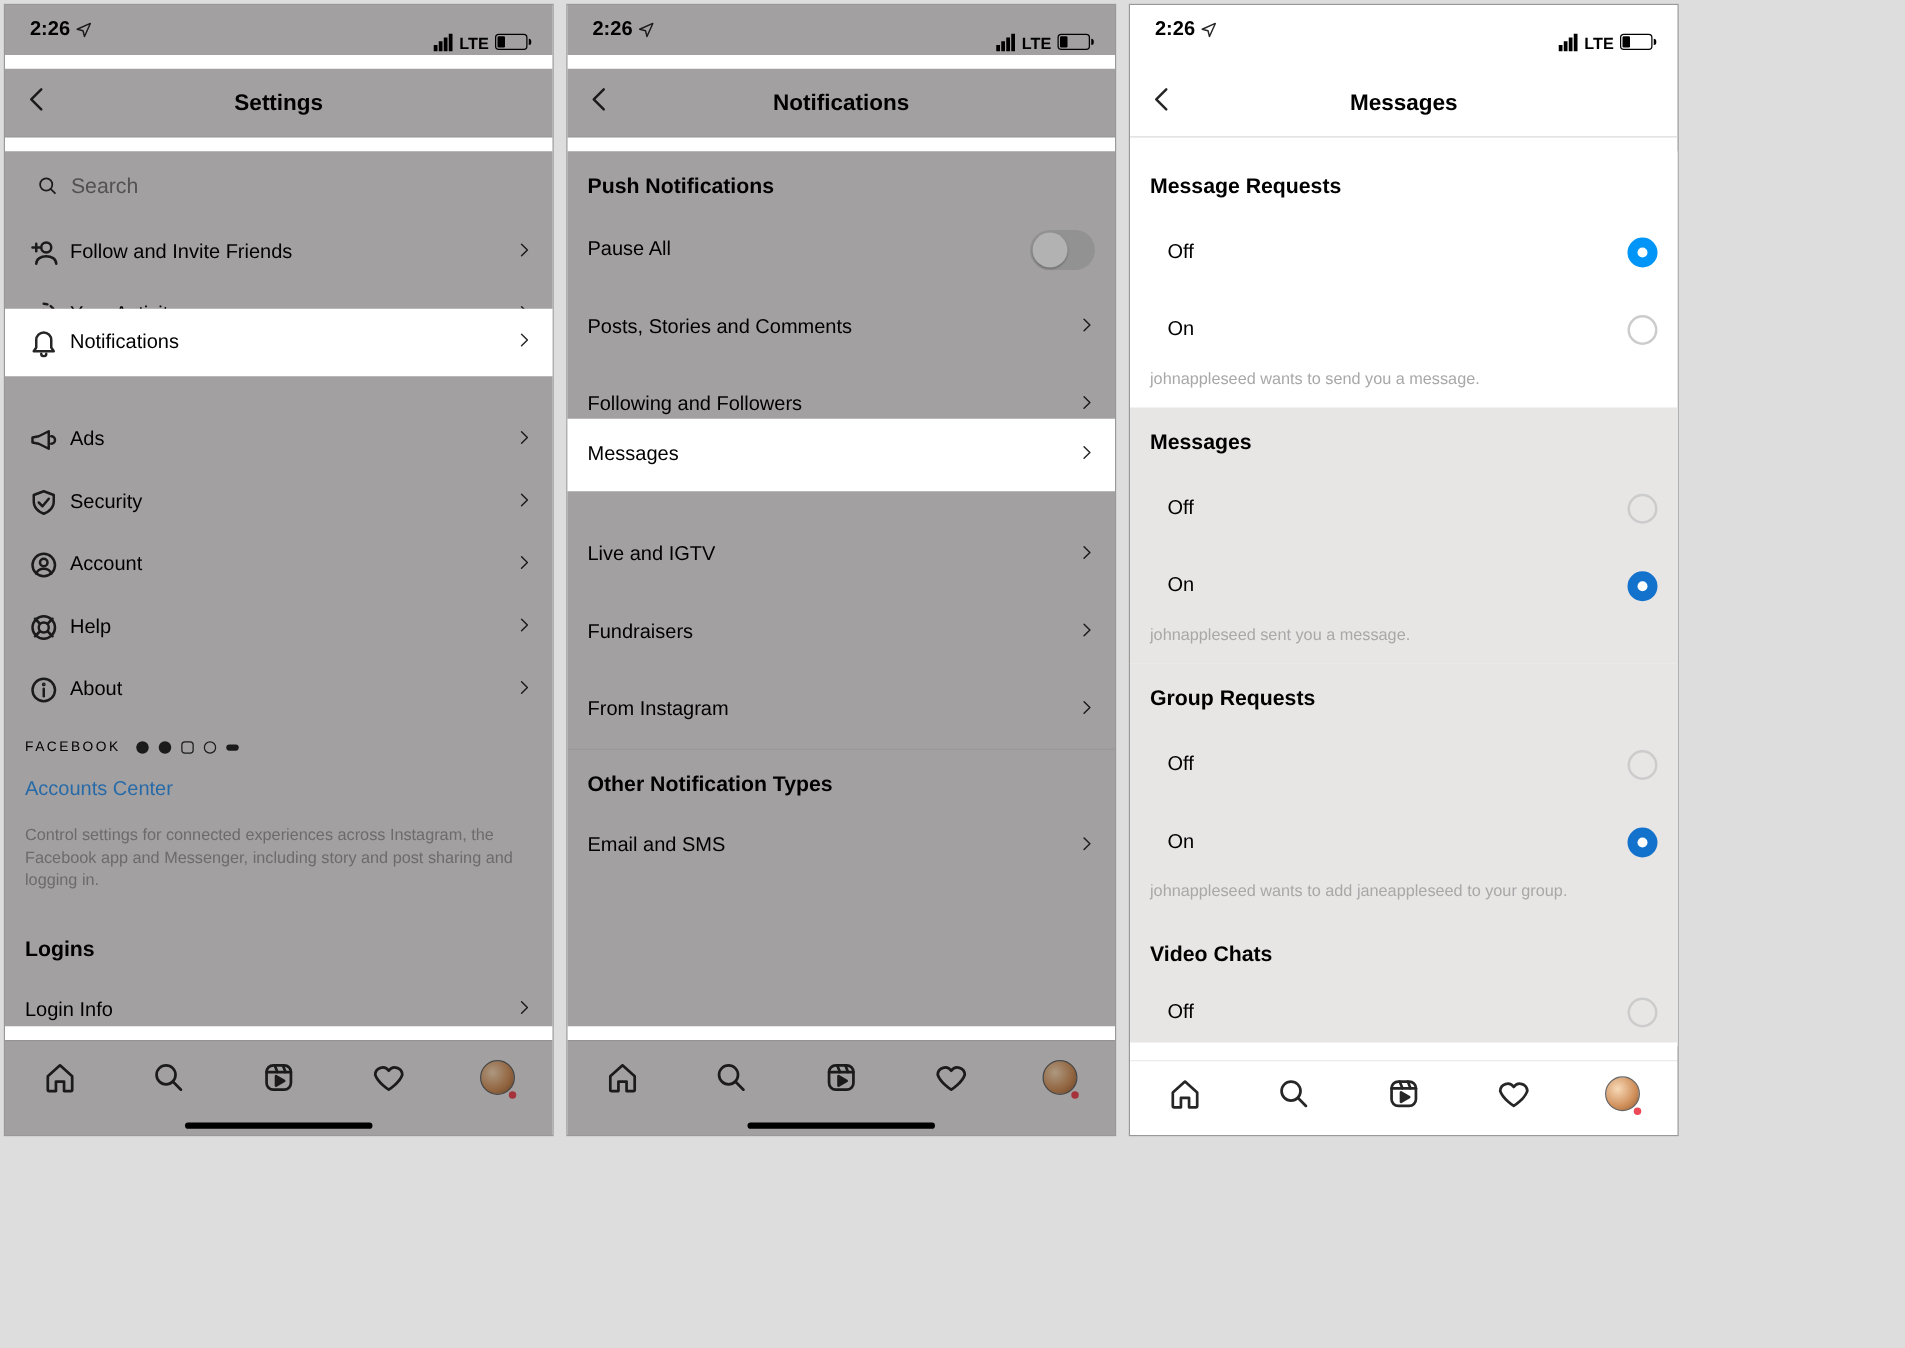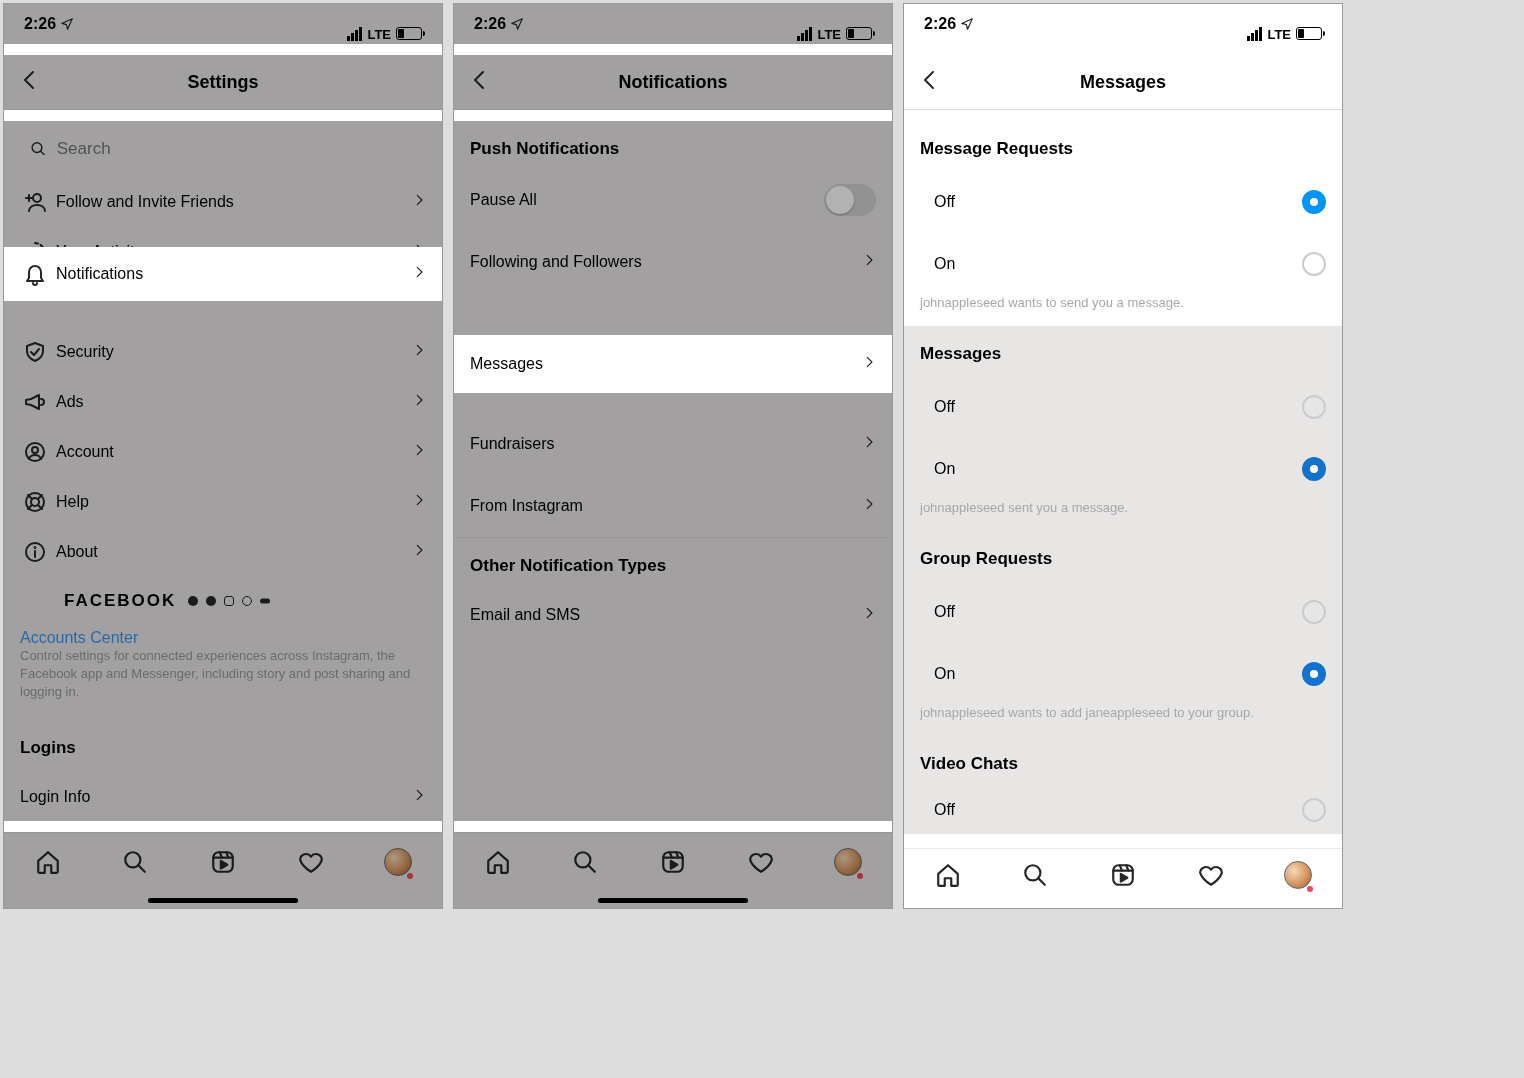--- a/index.html
+++ b/index.html
@@ -46,25 +46,25 @@
 .row-section { background: transparent;}
 .row-section .row { background: transparent; }
 
 .sect-header { padding: 18px 16px 10px 16px; font-weight:600; font-size:17px;}
 .row-plain { display:flex; align-items:center; justify-content:space-between; height: 62px; padding:0 16px;}
 .row-plain .rlabel { font-size:16px; }
 .switch { width:52px; height:32px; background:#d1d1d1; border-radius:16px; position:relative;}
 .switch-knob { width:28px; height:28px; background:#fff; border-radius:50%; position:absolute; left:2px; top:2px; box-shadow:0 1px 2px rgba(0,0,0,0.3);}
 
 .fb-block { padding: 14px 16px 10px 16px;}
-.fb-brand { font-weight:700; letter-spacing:2px; font-size:17px; display:flex; align-items:center; gap:6px;margin-left:44px;}
+.fb-brand { font-weight:400; letter-spacing:2px; font-size:11px; display:flex; align-items:center; gap:6px;}
 .fb-icons { display:inline-flex; gap:4px; font-size:13px; margin-left:4px;}
 .fb-icons span { width:14px; height:14px; display:inline-flex; align-items:center; justify-content:center;}
 .fb-link { color:#3897f0; font-size:16px; margin-top:18px;}
-.fb-desc { color:#999; font-size:13px; line-height:1.4;}
+.fb-desc { color:#999; font-size:13px; margin-top:18px; line-height:1.4;}
 
 .login-header { padding: 26px 16px 14px 16px; font-weight:600; font-size:17px;}
 
 
 .bottom-tab { height: 76px; border-top:1px solid rgba(0,0,0,0.08); display:flex; align-items:center; justify-content:space-around; padding-bottom:18px; position:relative;}
 .bottom-tab .tab { width:30px; height:30px; display:flex; align-items:center; justify-content:center;}
 .avatar { width:28px; height:28px; border-radius:50%; background: radial-gradient(circle at 35% 35%, #f7d9b7 0%, #d08f5a 60%, #8a5a33 100%); border:1px solid #666; position:relative;}
 .avatar-dot { position:absolute; bottom:-4px; right:-2px; width:6px; height:6px; background:#ed4956; border-radius:50%;}
 .home-ind { position:absolute; bottom:5px; left:50%; transform:translateX(-50%); width:150px; height:5px; background:#000; border-radius:3px;}
 
@@ -153,37 +153,37 @@
           </span>
         <span class="rlabel">Your Activity</span>
         <span class="chevron"><svg width="14" height="14" viewBox="0 0 24 24">
               <polyline points="9 4 17 12 9 20"></polyline>
             </svg></span>
       </div>
       <div class="row" style="visibility:hidden;"></div>
       <div class="row">
         <span class="ricon">
             <svg width="24" height="24" viewBox="0 0 24 24">
+              <path d="M3 10v4l5 1 8 4V5l-8 4z"></path>
+              <path d="M18 9a3 3 0 0 1 0 6"></path>
+            </svg>
+          </span>
+        <span class="rlabel">Ads</span>
+        <span class="chevron"><svg width="14" height="14" viewBox="0 0 24 24">
+              <polyline points="9 4 17 12 9 20"></polyline>
+            </svg></span>
+      </div>
+      <div class="row">
+        <span class="ricon">
+            <svg width="24" height="24" viewBox="0 0 24 24">
               <path d="M12 3l8 3v5c0 5-3 8-8 10-5-2-8-5-8-10V6z"></path>
               <polyline points="8 12 11 15 16 9"></polyline>
             </svg>
           </span>
         <span class="rlabel">Security</span>
-        <span class="chevron"><svg width="14" height="14" viewBox="0 0 24 24">
-              <polyline points="9 4 17 12 9 20"></polyline>
-            </svg></span>
-      </div>
-      <div class="row">
-        <span class="ricon">
-            <svg width="24" height="24" viewBox="0 0 24 24">
-              <path d="M3 10v4l5 1 8 4V5l-8 4z"></path>
-              <path d="M18 9a3 3 0 0 1 0 6"></path>
-            </svg>
-          </span>
-        <span class="rlabel">Ads</span>
         <span class="chevron"><svg width="14" height="14" viewBox="0 0 24 24">
               <polyline points="9 4 17 12 9 20"></polyline>
             </svg></span>
       </div>
       <div class="row">
         <span class="ricon">
             <svg width="24" height="24" viewBox="0 0 24 24">
               <circle cx="12" cy="12" r="9"></circle>
               <circle cx="12" cy="10" r="3"></circle>
               <path d="M6 19c1-3 4-4 6-4s5 1 6 4"></path>
@@ -345,20 +345,26 @@
   </div>
   <div class="content">
     <div class="sect-header">Push Notifications</div>
     <div class="row-plain">
       <span class="rlabel">Pause All</span>
       <span class="switch">
           <span class="switch-knob"></span>
         </span>
     </div>
     <div class="row-plain">
+      <span class="rlabel">Posts, Stories and Comments</span>
+      <span class="chevron"><svg width="14" height="14" viewBox="0 0 24 24">
+            <polyline points="9 4 17 12 9 20"></polyline>
+          </svg></span>
+    </div>
+    <div class="row-plain">
       <span class="rlabel">Following and Followers</span>
       <span class="chevron"><svg width="14" height="14" viewBox="0 0 24 24">
             <polyline points="9 4 17 12 9 20"></polyline>
           </svg></span>
     </div>
     <div class="row-plain" style="visibility:hidden; height:58px;"></div>
     <div class="row-plain">
       <span class="rlabel">Live and IGTV</span>
       <span class="chevron"><svg width="14" height="14" viewBox="0 0 24 24">
             <polyline points="9 4 17 12 9 20"></polyline>

